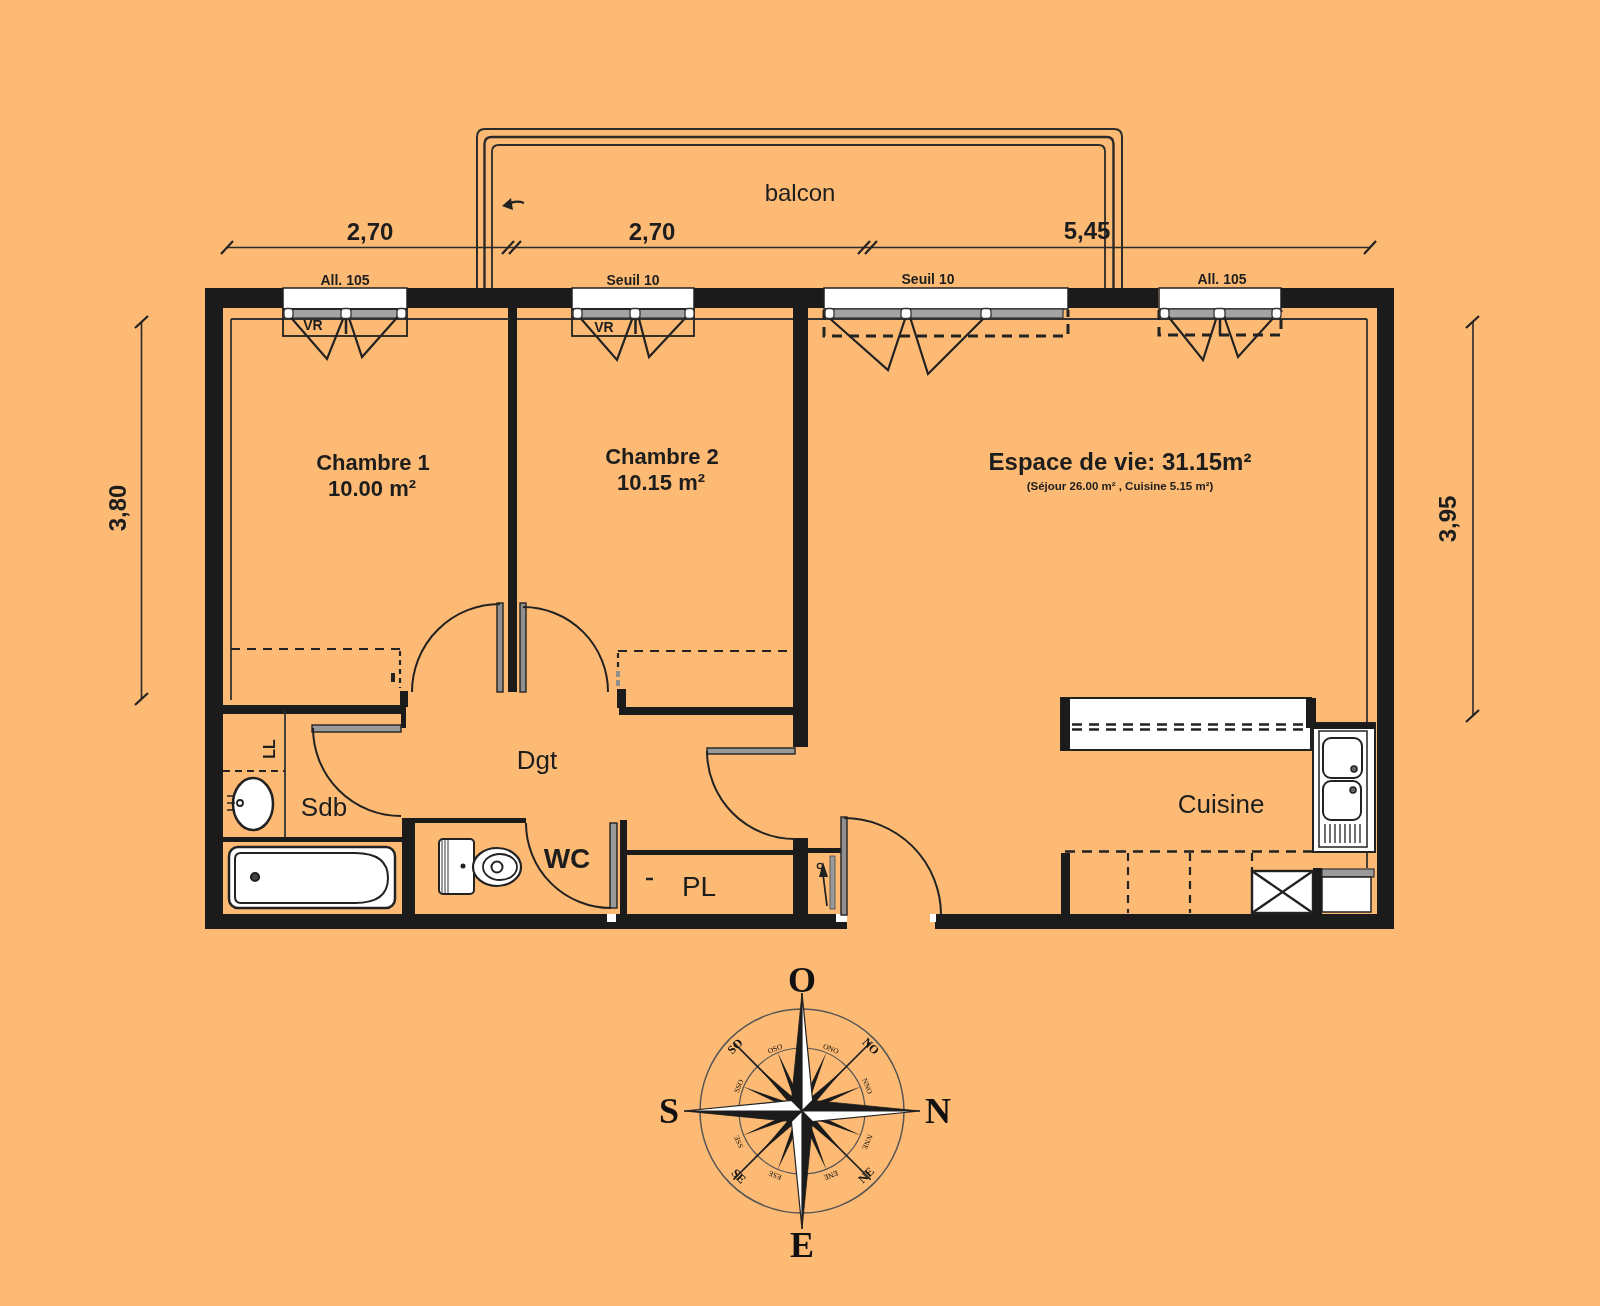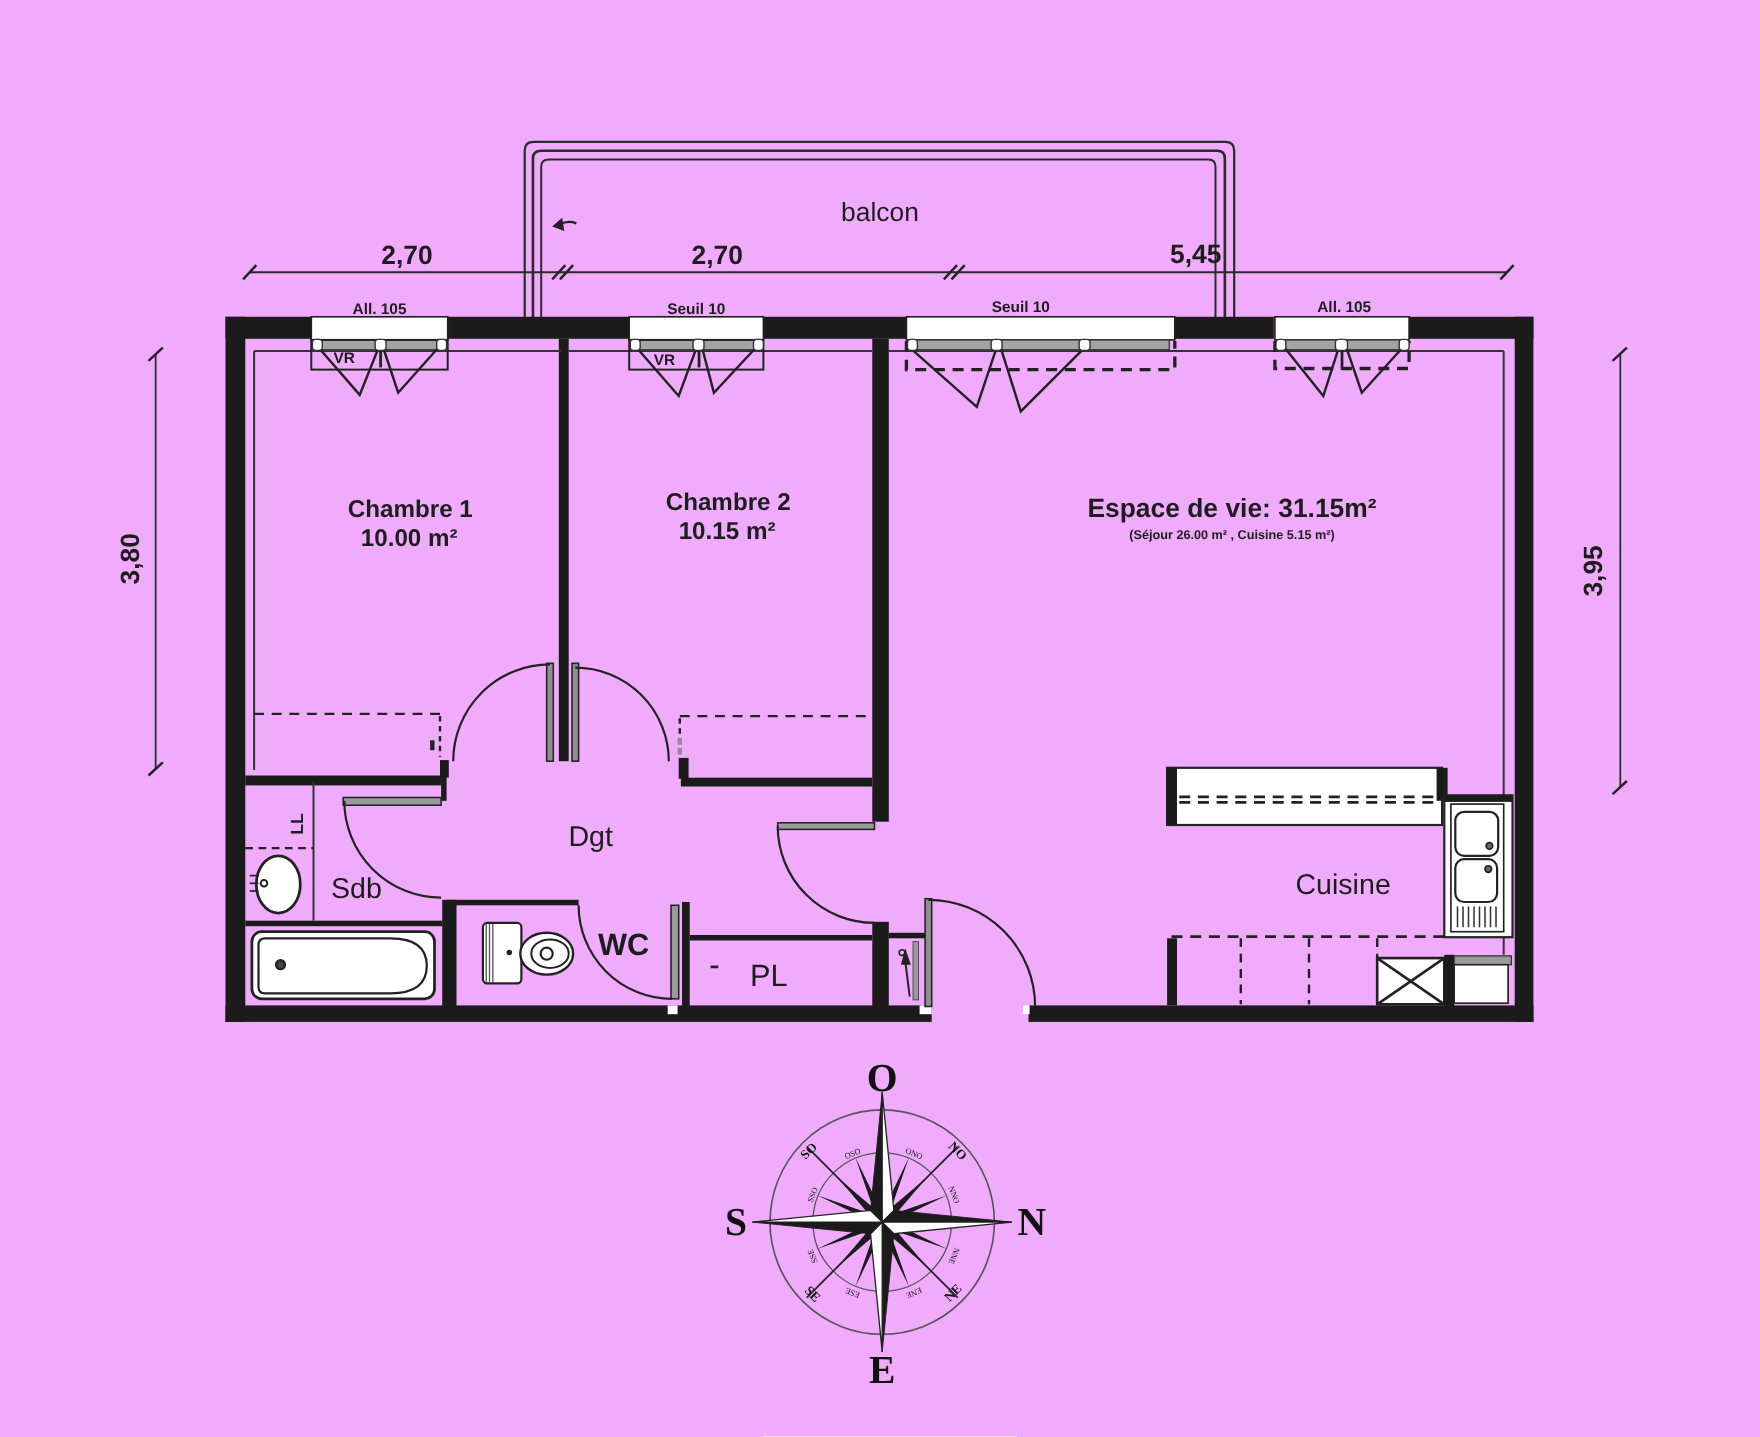--- a/index.html
+++ b/index.html
@@ -1,16 +1,16 @@
 <!DOCTYPE html>
 <html><head>
 <meta charset="utf-8">
 <style>
 html,body{margin:0;padding:0;background:#ffffff;}
-#page{position:relative;width:1600px;height:1306px;background:#f0abfc;overflow:hidden;
+#page{position:relative;width:1600px;height:1306px;background:#fdba74;overflow:hidden;
 font-family:"Liberation Sans", sans-serif;}
 svg{position:absolute;left:0;top:0;}
 </style>
 </head>
 <body>
 <div id="page">
 <svg width="1600" height="1306" viewBox="0 0 1600 1306">
 <defs>
 <g id="compassrose"></g>
 </defs>

